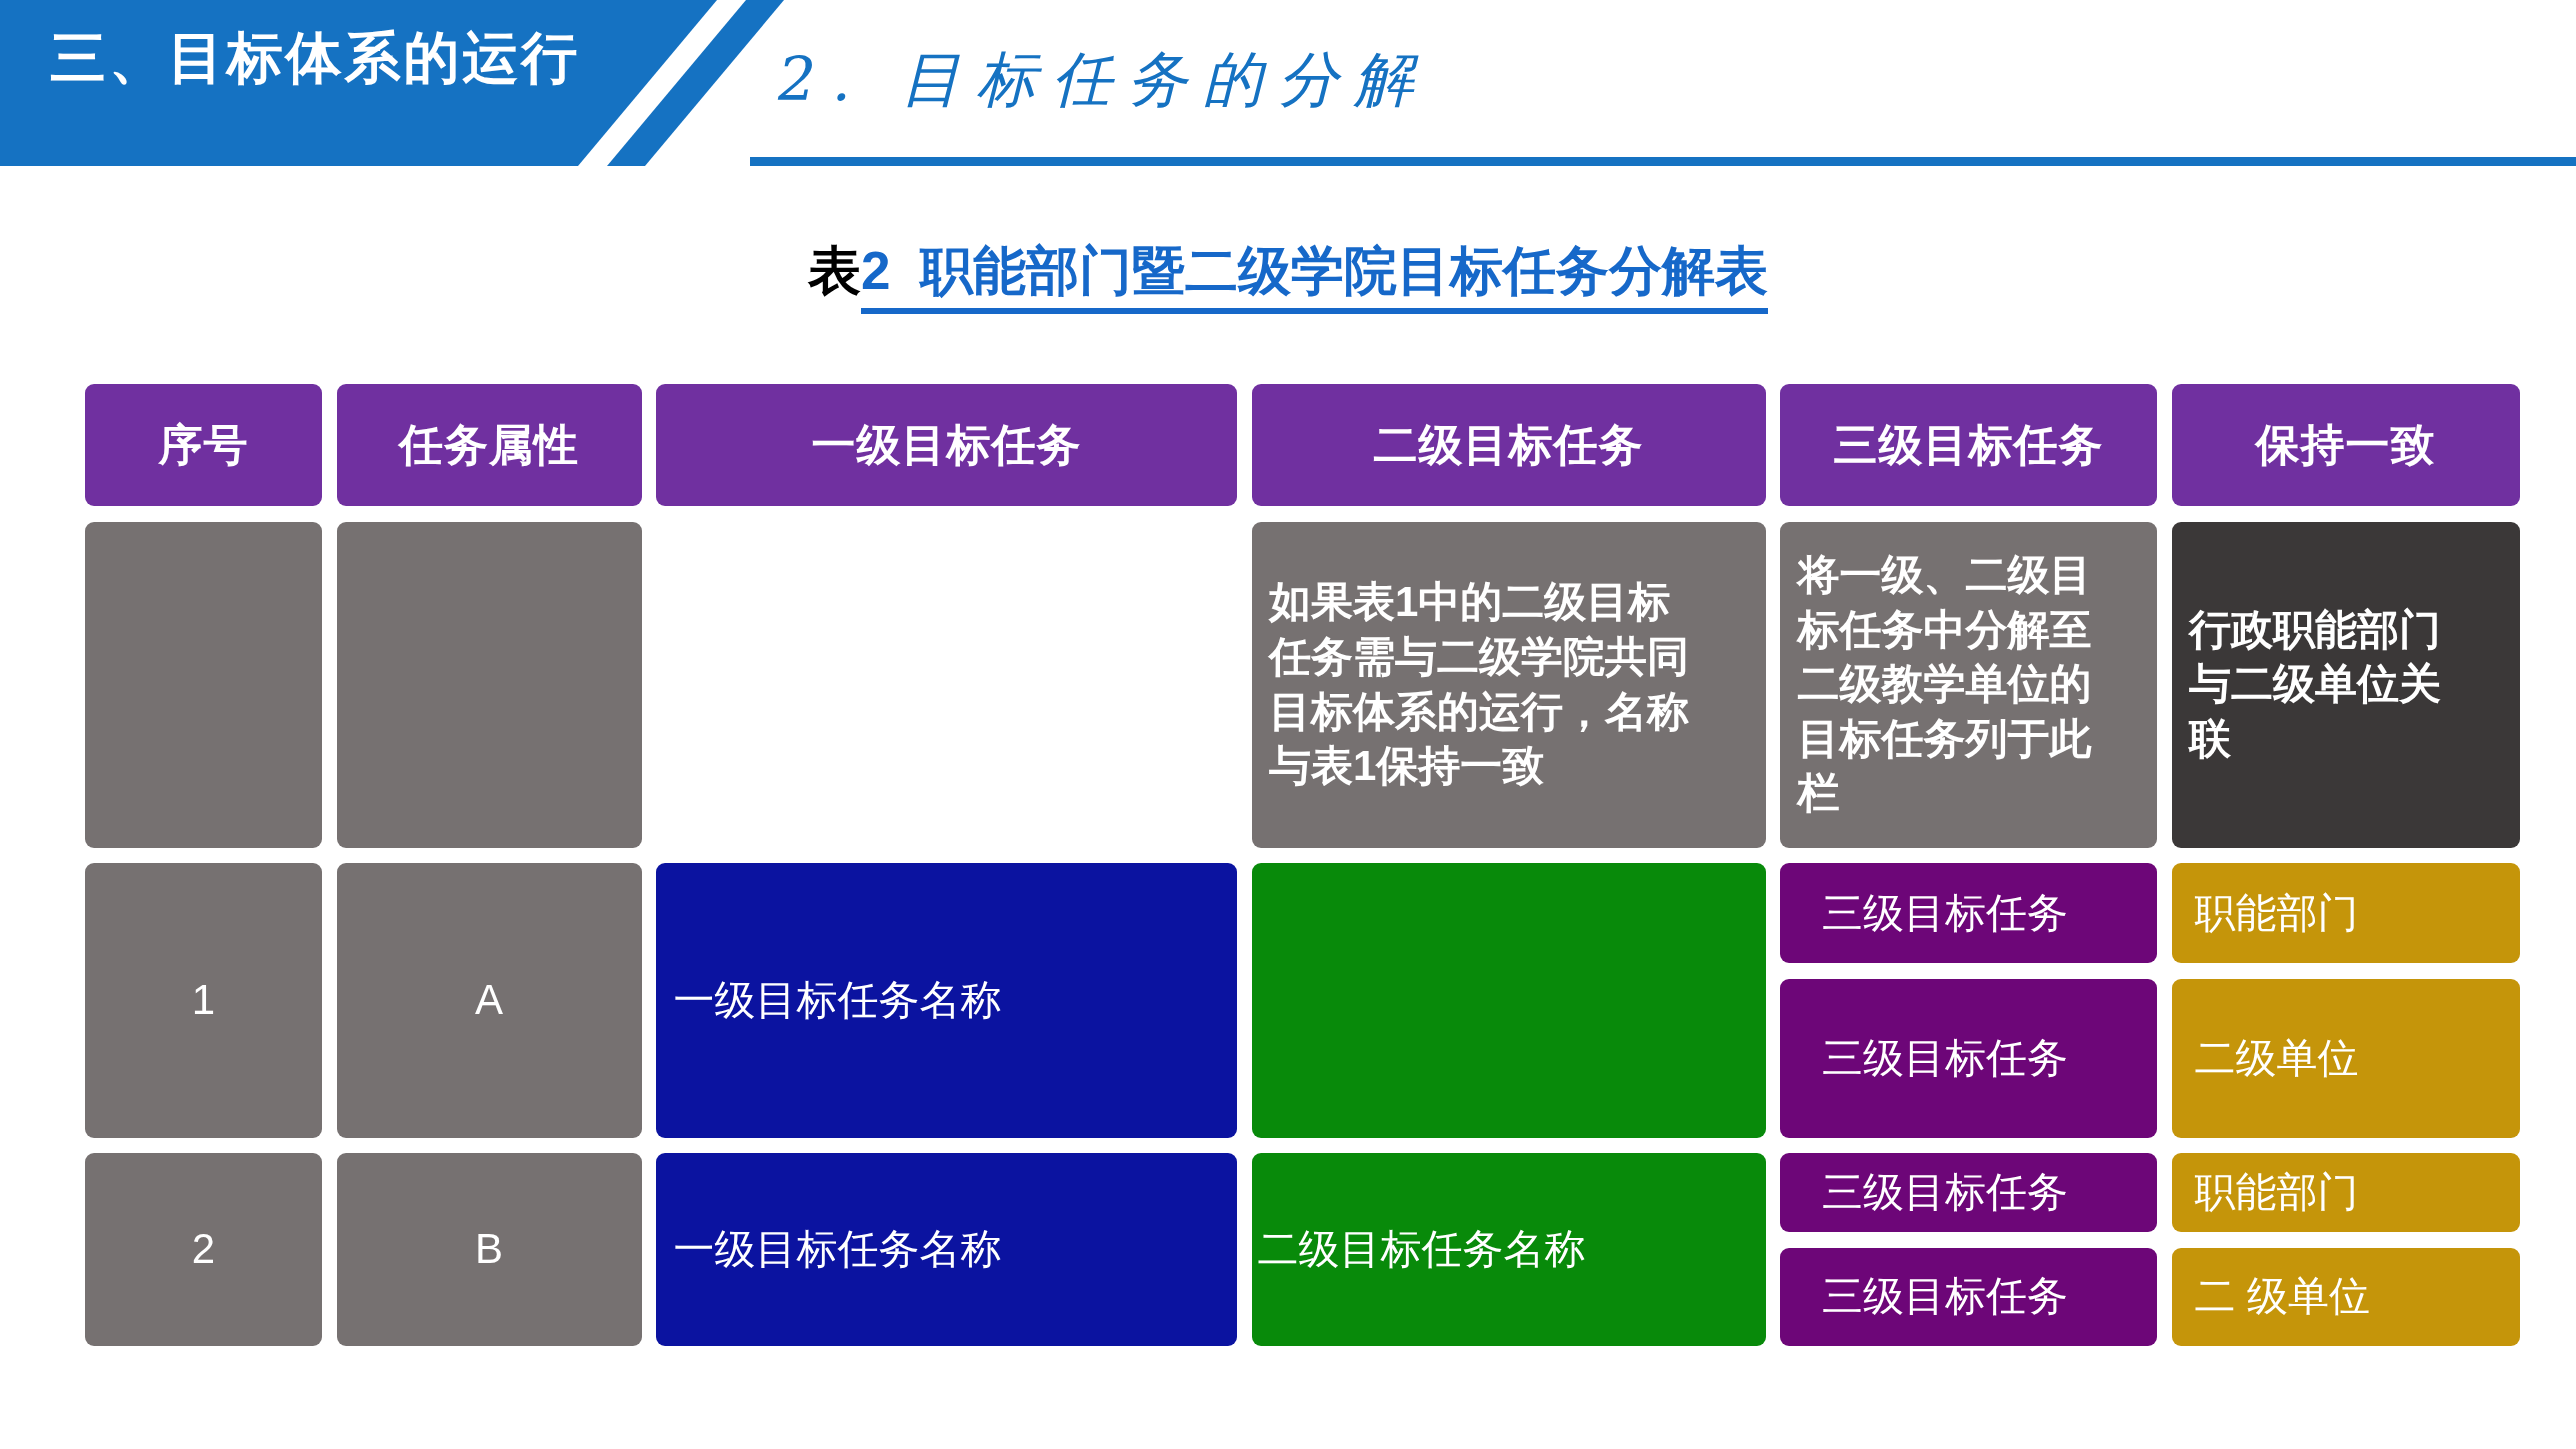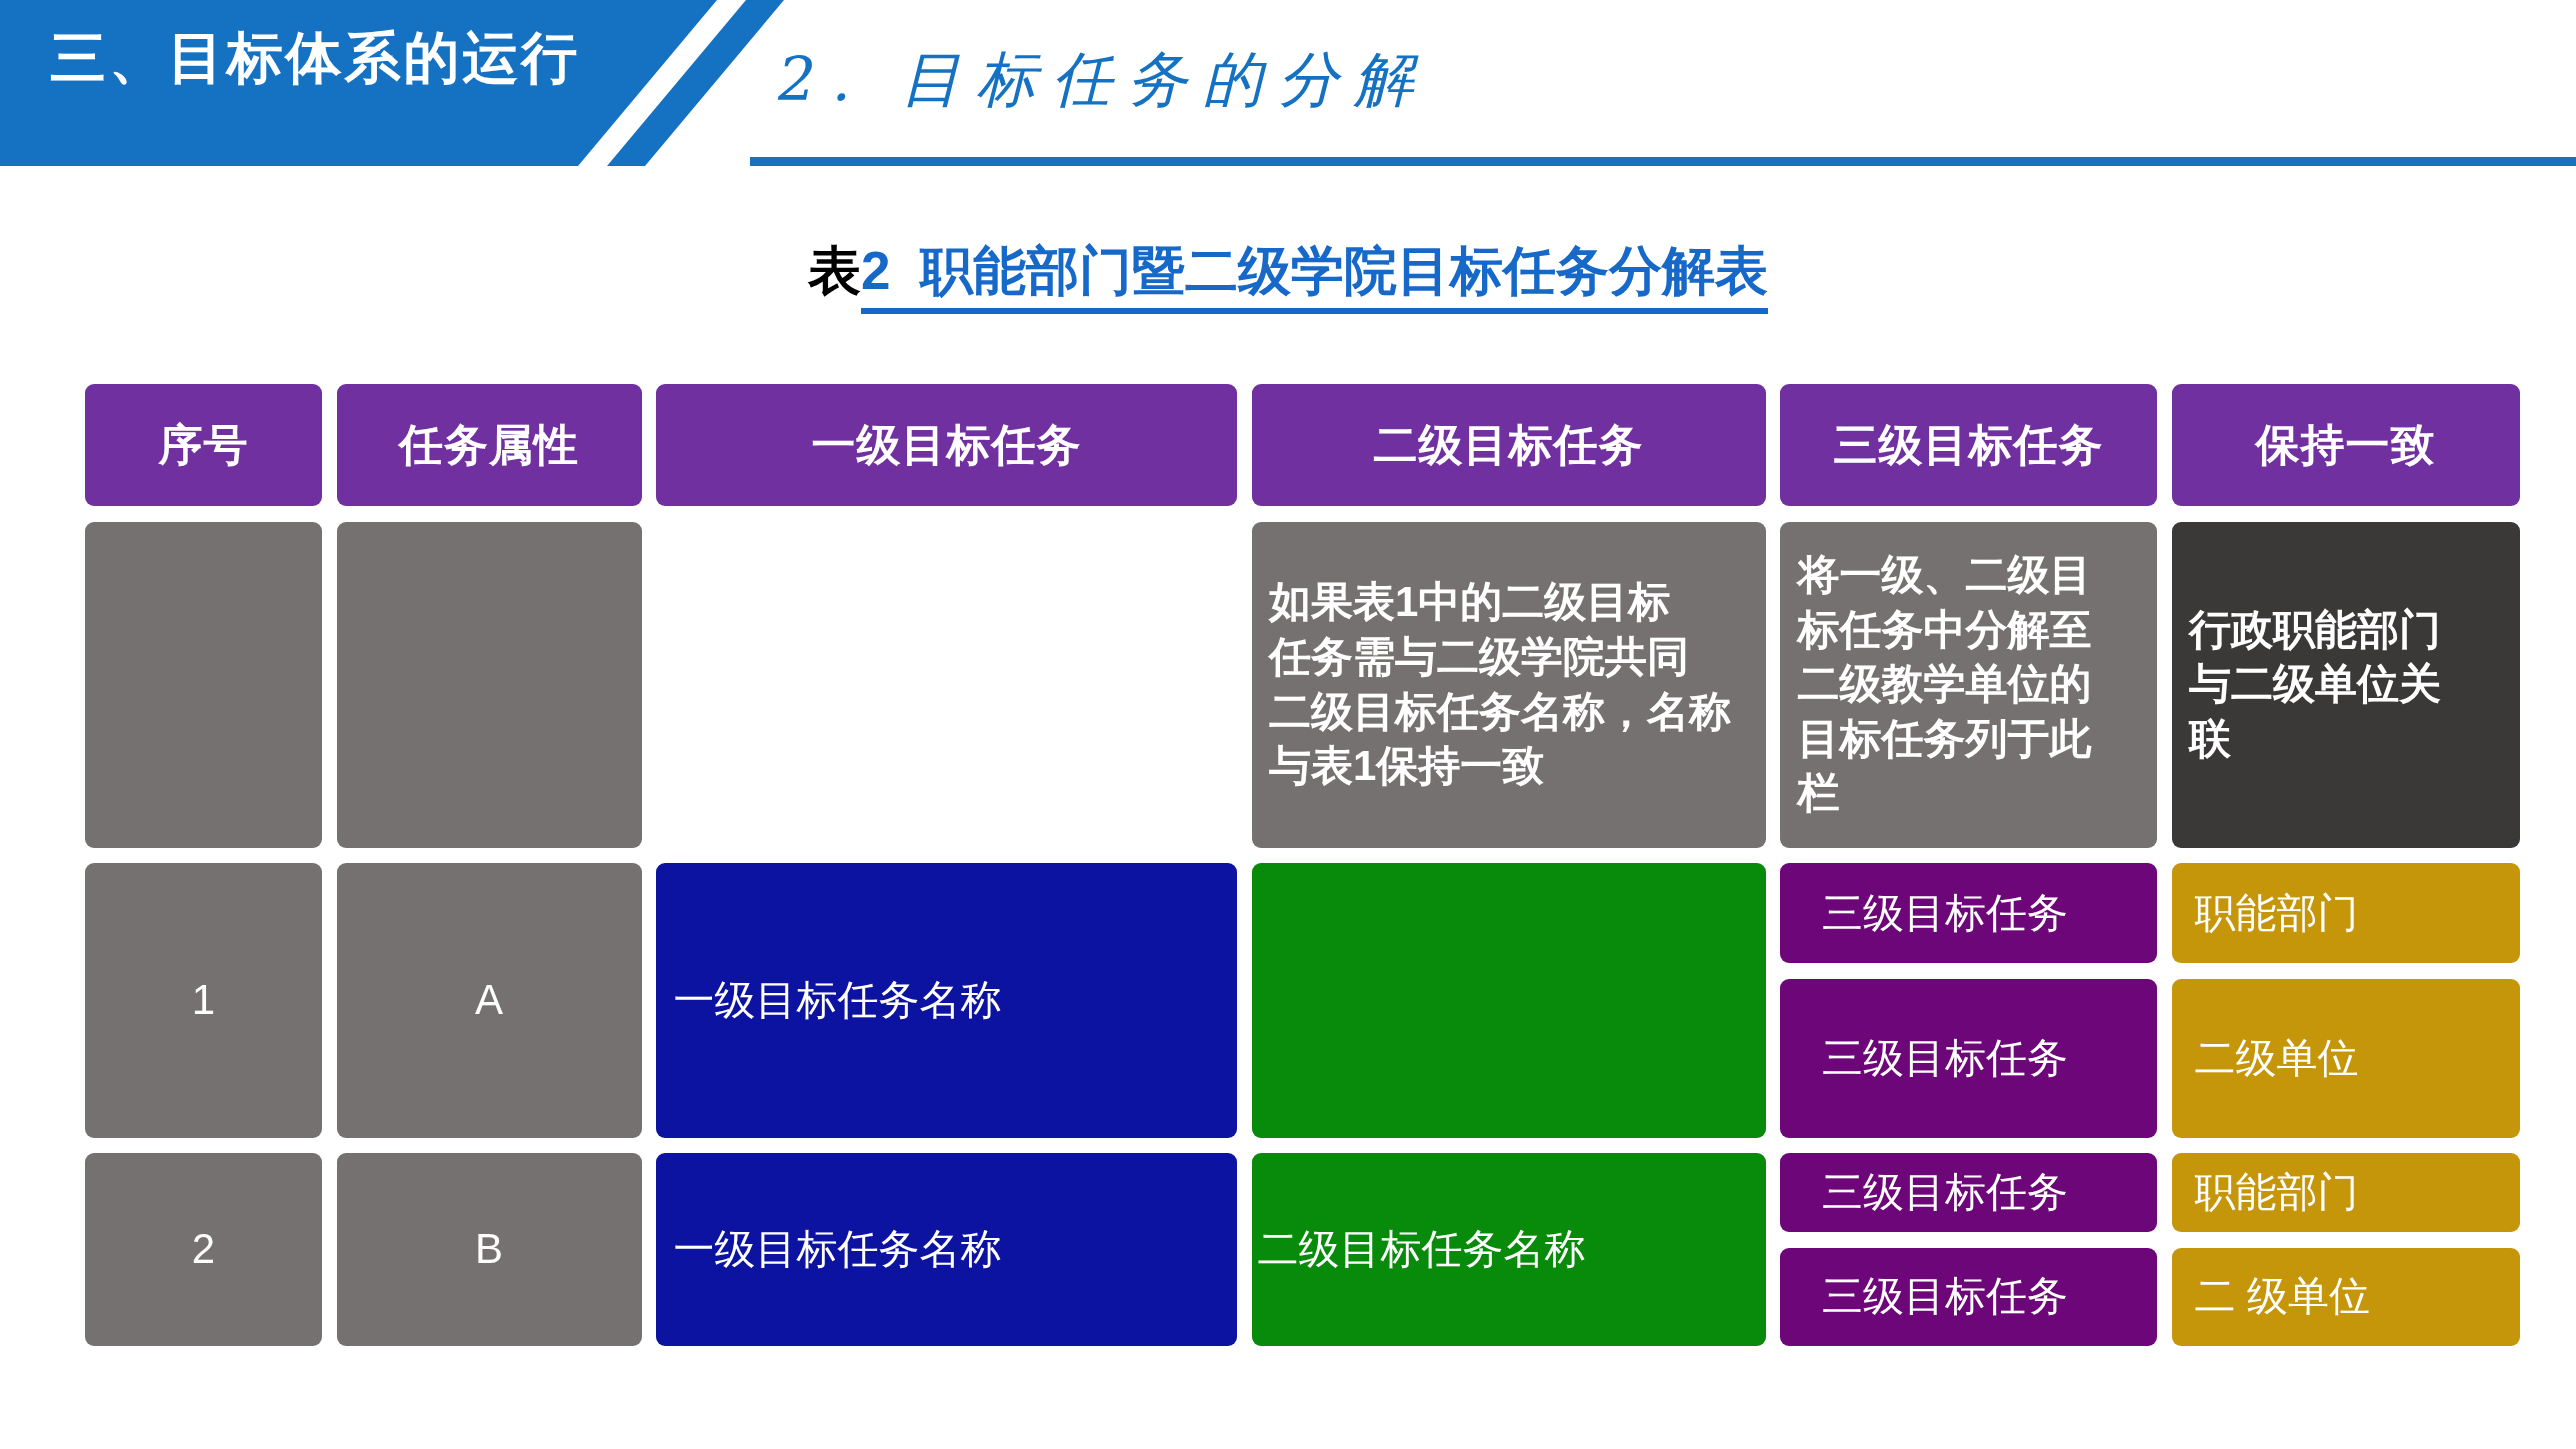--- a/index.html
+++ b/index.html
@@ -91,21 +91,21 @@
     <div class="cell hd gc2 gr1">任务属性</div>
     <div class="cell hd gc3 gr1">一级目标任务</div>
     <div class="cell hd gc4 gr1">二级目标任务</div>
     <div class="cell hd gc5 gr1">三级目标任务</div>
     <div class="cell hd gc6 gr1">保持一致</div>
 
     <div class="cell note gc1 gr2"></div>
     <div class="cell note gc2 gr2"></div>
     <div class="cell note desc gc4 gr2">如果表1中的二级目标
 任务需与二级学院共同
-二级目标任务名称，名称
+目标体系的运行，名称
 与表1保持一致</div>
     <div class="cell note desc gc5 gr2">将一级、二级目
 标任务中分解至
 二级教学单位的
 目标任务列于此
 栏</div>
     <div class="cell dark desc gc6 gr2">行政职能部门
 与二级单位关
 联</div>
 

